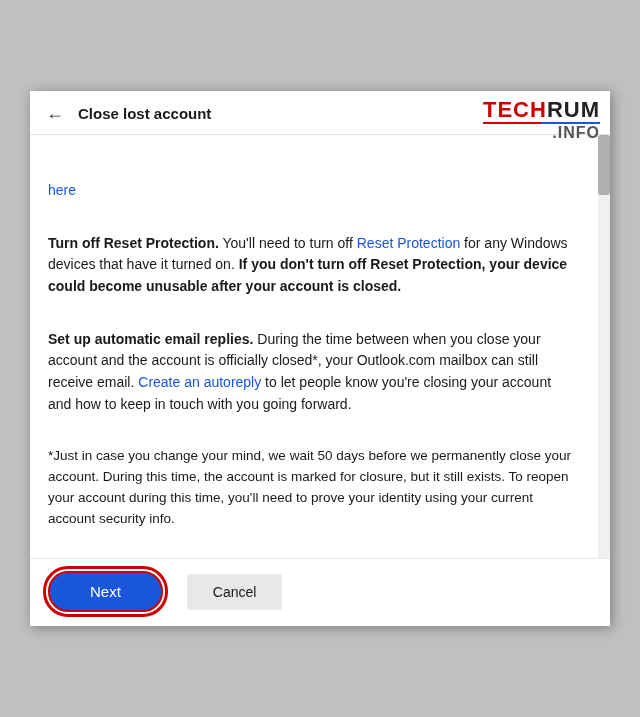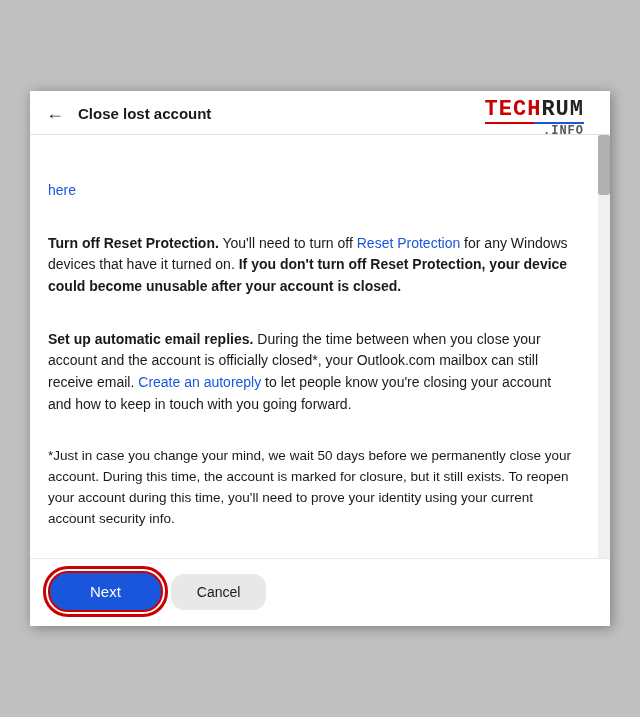--- a/index.html
+++ b/index.html
@@ -44,26 +44,25 @@
     .title-text {
       font-size: 15px;
       font-weight: 600;
       color: #1a1a1a;
     }
 
     
     .watermark {
       position: absolute;
       top: 8px;
-      right: 26px;
+      right: 10px;
       display: flex;
       flex-direction: column;
       align-items: flex-end;
       line-height: 1;
-      font-family: Liberation Mono, monospace;
     }
 
     .watermark-tech {
       font-size: 22px;
       font-weight: 900;
       color: #e8e8e8;
       letter-spacing: 1px;
       text-transform: uppercase;
       position: relative;
     }
@@ -77,21 +76,21 @@
     .watermark-tech span.m { color: #222; }
 
     .watermark-line {
       width: 100%;
       height: 2px;
       background: linear-gradient(to right, #cc0000 50%, #1a56db 50%);
       margin: 1px 0;
     }
 
     .watermark-info {
-      font-size: 12px;
+      font-size: 16px;
       font-weight: 600;
       color: #555;
       letter-spacing: 1px;
     }
 
     .content {
       padding: 14px 18px 14px 18px;
       overflow-y: auto;
       flex: 1;
       position: relative;
@@ -145,42 +144,42 @@
     a {
       color: #1a56db;
       text-decoration: none;
     }
 
     .footer {
       display: flex;
       align-items: center;
       padding: 12px 18px 14px 18px;
       border-top: 1px solid #e8e8e8;
-      gap: 8px;
+      gap: 24px;
       background: #fff;
     }
 
     .btn-next {
       background: #1a56db;
       color: #fff;
       border: 2.5px solid #cc0000;
       border-radius: 20px;
       padding: 10px 40px;
       font-size: 15px;
       font-weight: 500;
       cursor: pointer;
       outline: 3px solid #cc0000;
       outline-offset: 2px;
     }
 
     .btn-cancel {
       background: #e8e8e8;
       color: #1a1a1a;
       border: none;
-      border-radius: 13px;
+      border-radius: 3px;
       padding: 10px 26px;
       font-size: 14px;
       cursor: pointer;
     }
 
     .italic-note {
       font-style: normal;
       font-size: 13.5px;
       color: #1a1a1a;
     }

